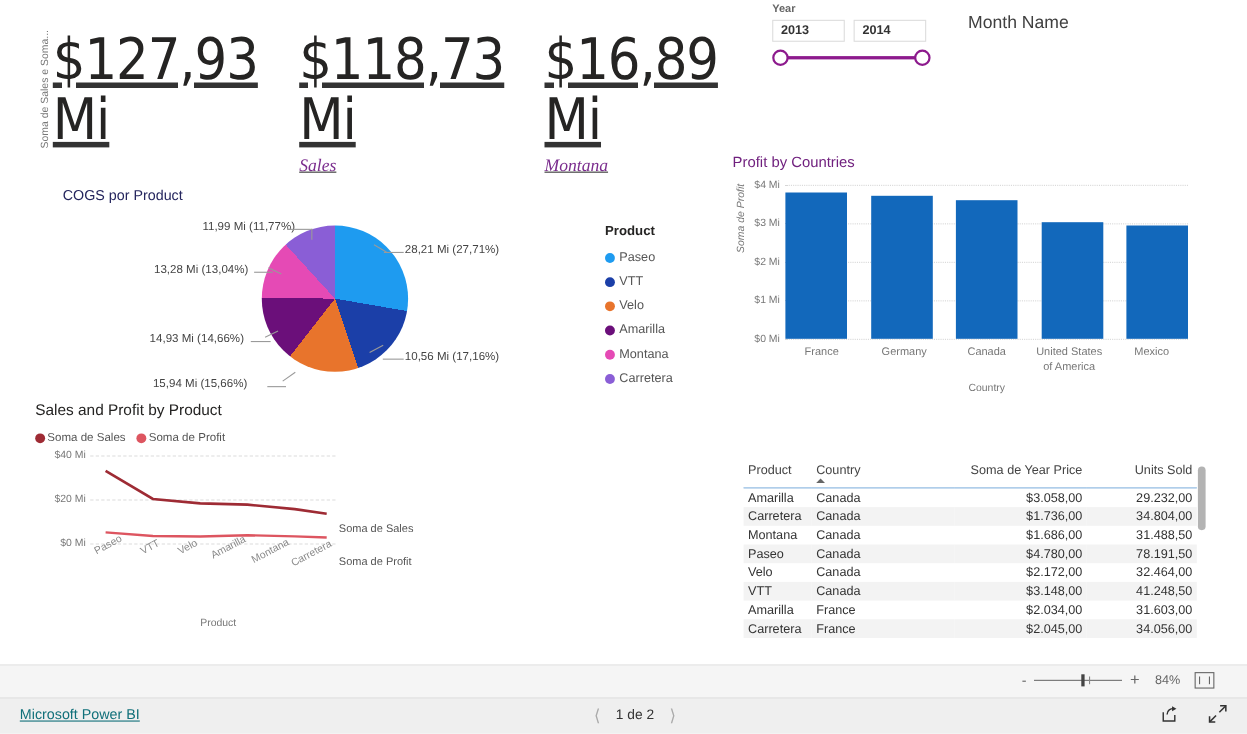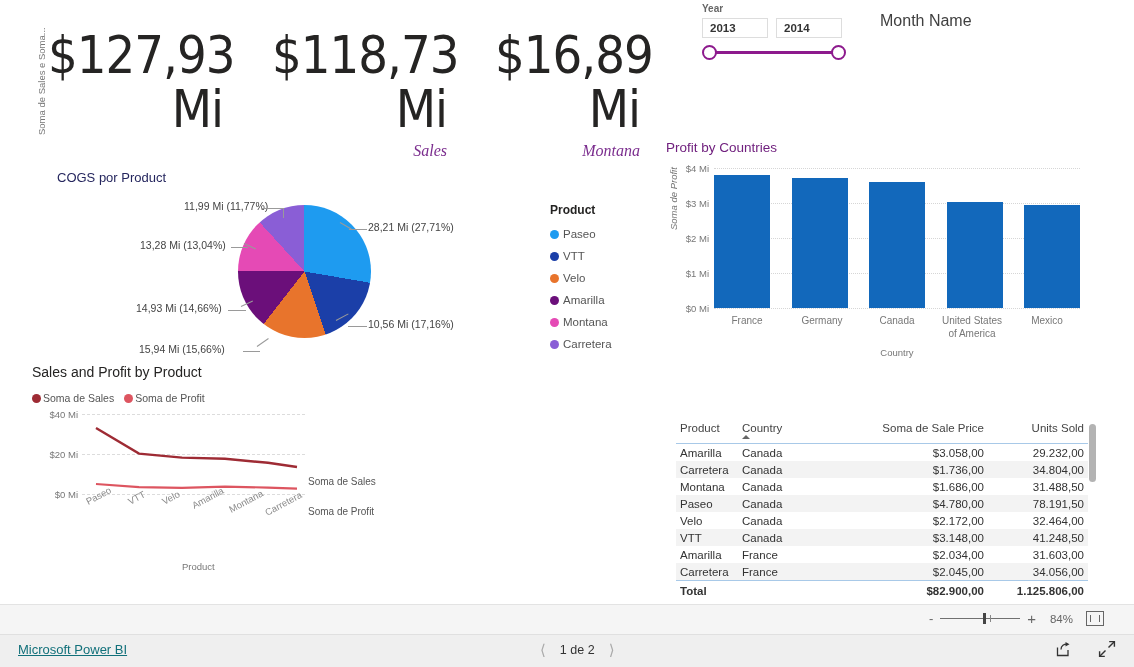--- a/index.html
+++ b/index.html
@@ -3,21 +3,21 @@
 <meta charset="utf-8">
 <style>
   html,body{margin:0;padding:0;}
   body{
     width:1134px;height:667px;background:#ffffff;overflow:hidden;
     font-family:"Liberation Sans", sans-serif;color:#333;position:relative;
   }
   .canvas{position:absolute;left:0;top:0;width:1134px;height:667px;background:#fff;}
 
   
-  .kpi{position:absolute;text-align:right;}
+  .kpi{position:absolute;text-align:left;text-decoration:underline;}
   .kpi .val{
     font-family:"DejaVu Sans Condensed","Liberation Sans",sans-serif;
     font-size:52px;line-height:54px;color:#252423;font-weight:400;
     letter-spacing:-1px;
   }
   .kpi .cap{
     font-size:16px;font-style:italic;color:#7b2d8e;margin-top:6px;
     font-family:"Liberation Serif",serif;
   }
   #kpi1{left:48px;top:28px;width:175px;}
@@ -303,21 +303,21 @@
       <thead>
         <tr>
           <th>
             <span>Product</span>
           </th>
           <th>
             <span>Country</span>
             <span class="sortcaret"></span>
           </th>
           <th class="num">
-            <span>Soma de Sale Price</span>
+            <span>Soma de Year Price</span>
           </th>
           <th class="num">
             <span>Units Sold</span>
           </th>
         </tr>
       </thead>
       <tbody>
         <tr>
           <td>Amarilla</td>
           <td>Canada</td>
@@ -358,26 +358,20 @@
           <td>Amarilla</td>
           <td>France</td>
           <td class="num">$2.034,00</td>
           <td class="num">31.603,00</td>
         </tr>
         <tr class="alt">
           <td>Carretera</td>
           <td>France</td>
           <td class="num">$2.045,00</td>
           <td class="num">34.056,00</td>
-        </tr>
-        <tr class="tot">
-          <td>Total</td>
-          <td></td>
-          <td class="num">$82.900,00</td>
-          <td class="num">1.125.806,00</td>
         </tr>
       </tbody>
     </table>
   </div>
   <div class="tbl-scroll">
     <div class="tbl-thumb"></div>
   </div>
 
   <div class="fbar1"></div>
   <div class="zoomctl">

